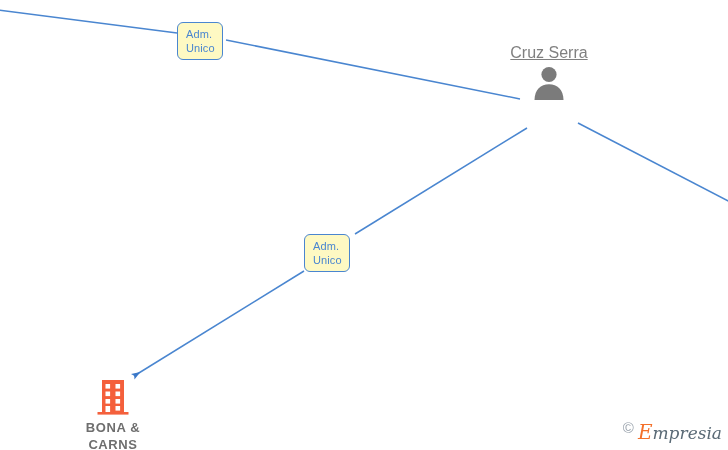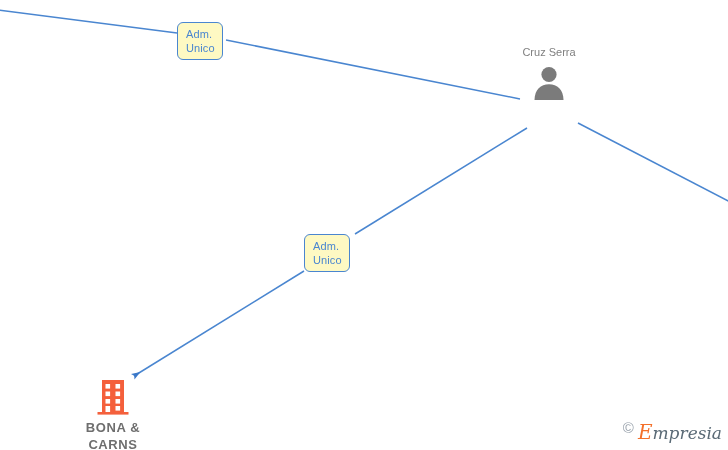--- a/index.html
+++ b/index.html
@@ -42,23 +42,24 @@
   }
   .rel-label .ln2 { display: block; }
 
   
   .node {
     position: absolute;
     text-align: center;
   }
   .node-label {
     color: #808080;
-    font-size: 11px;
+    font-size: 16px;
     line-height: 15px;
     white-space: nowrap;
+    text-decoration: underline;
   }
   .node-label .ln2 { display: block; }
 
   .person-icon {
     display: block;
     margin: 3px auto 0 auto;
   }
 
   
   .company-icon {

